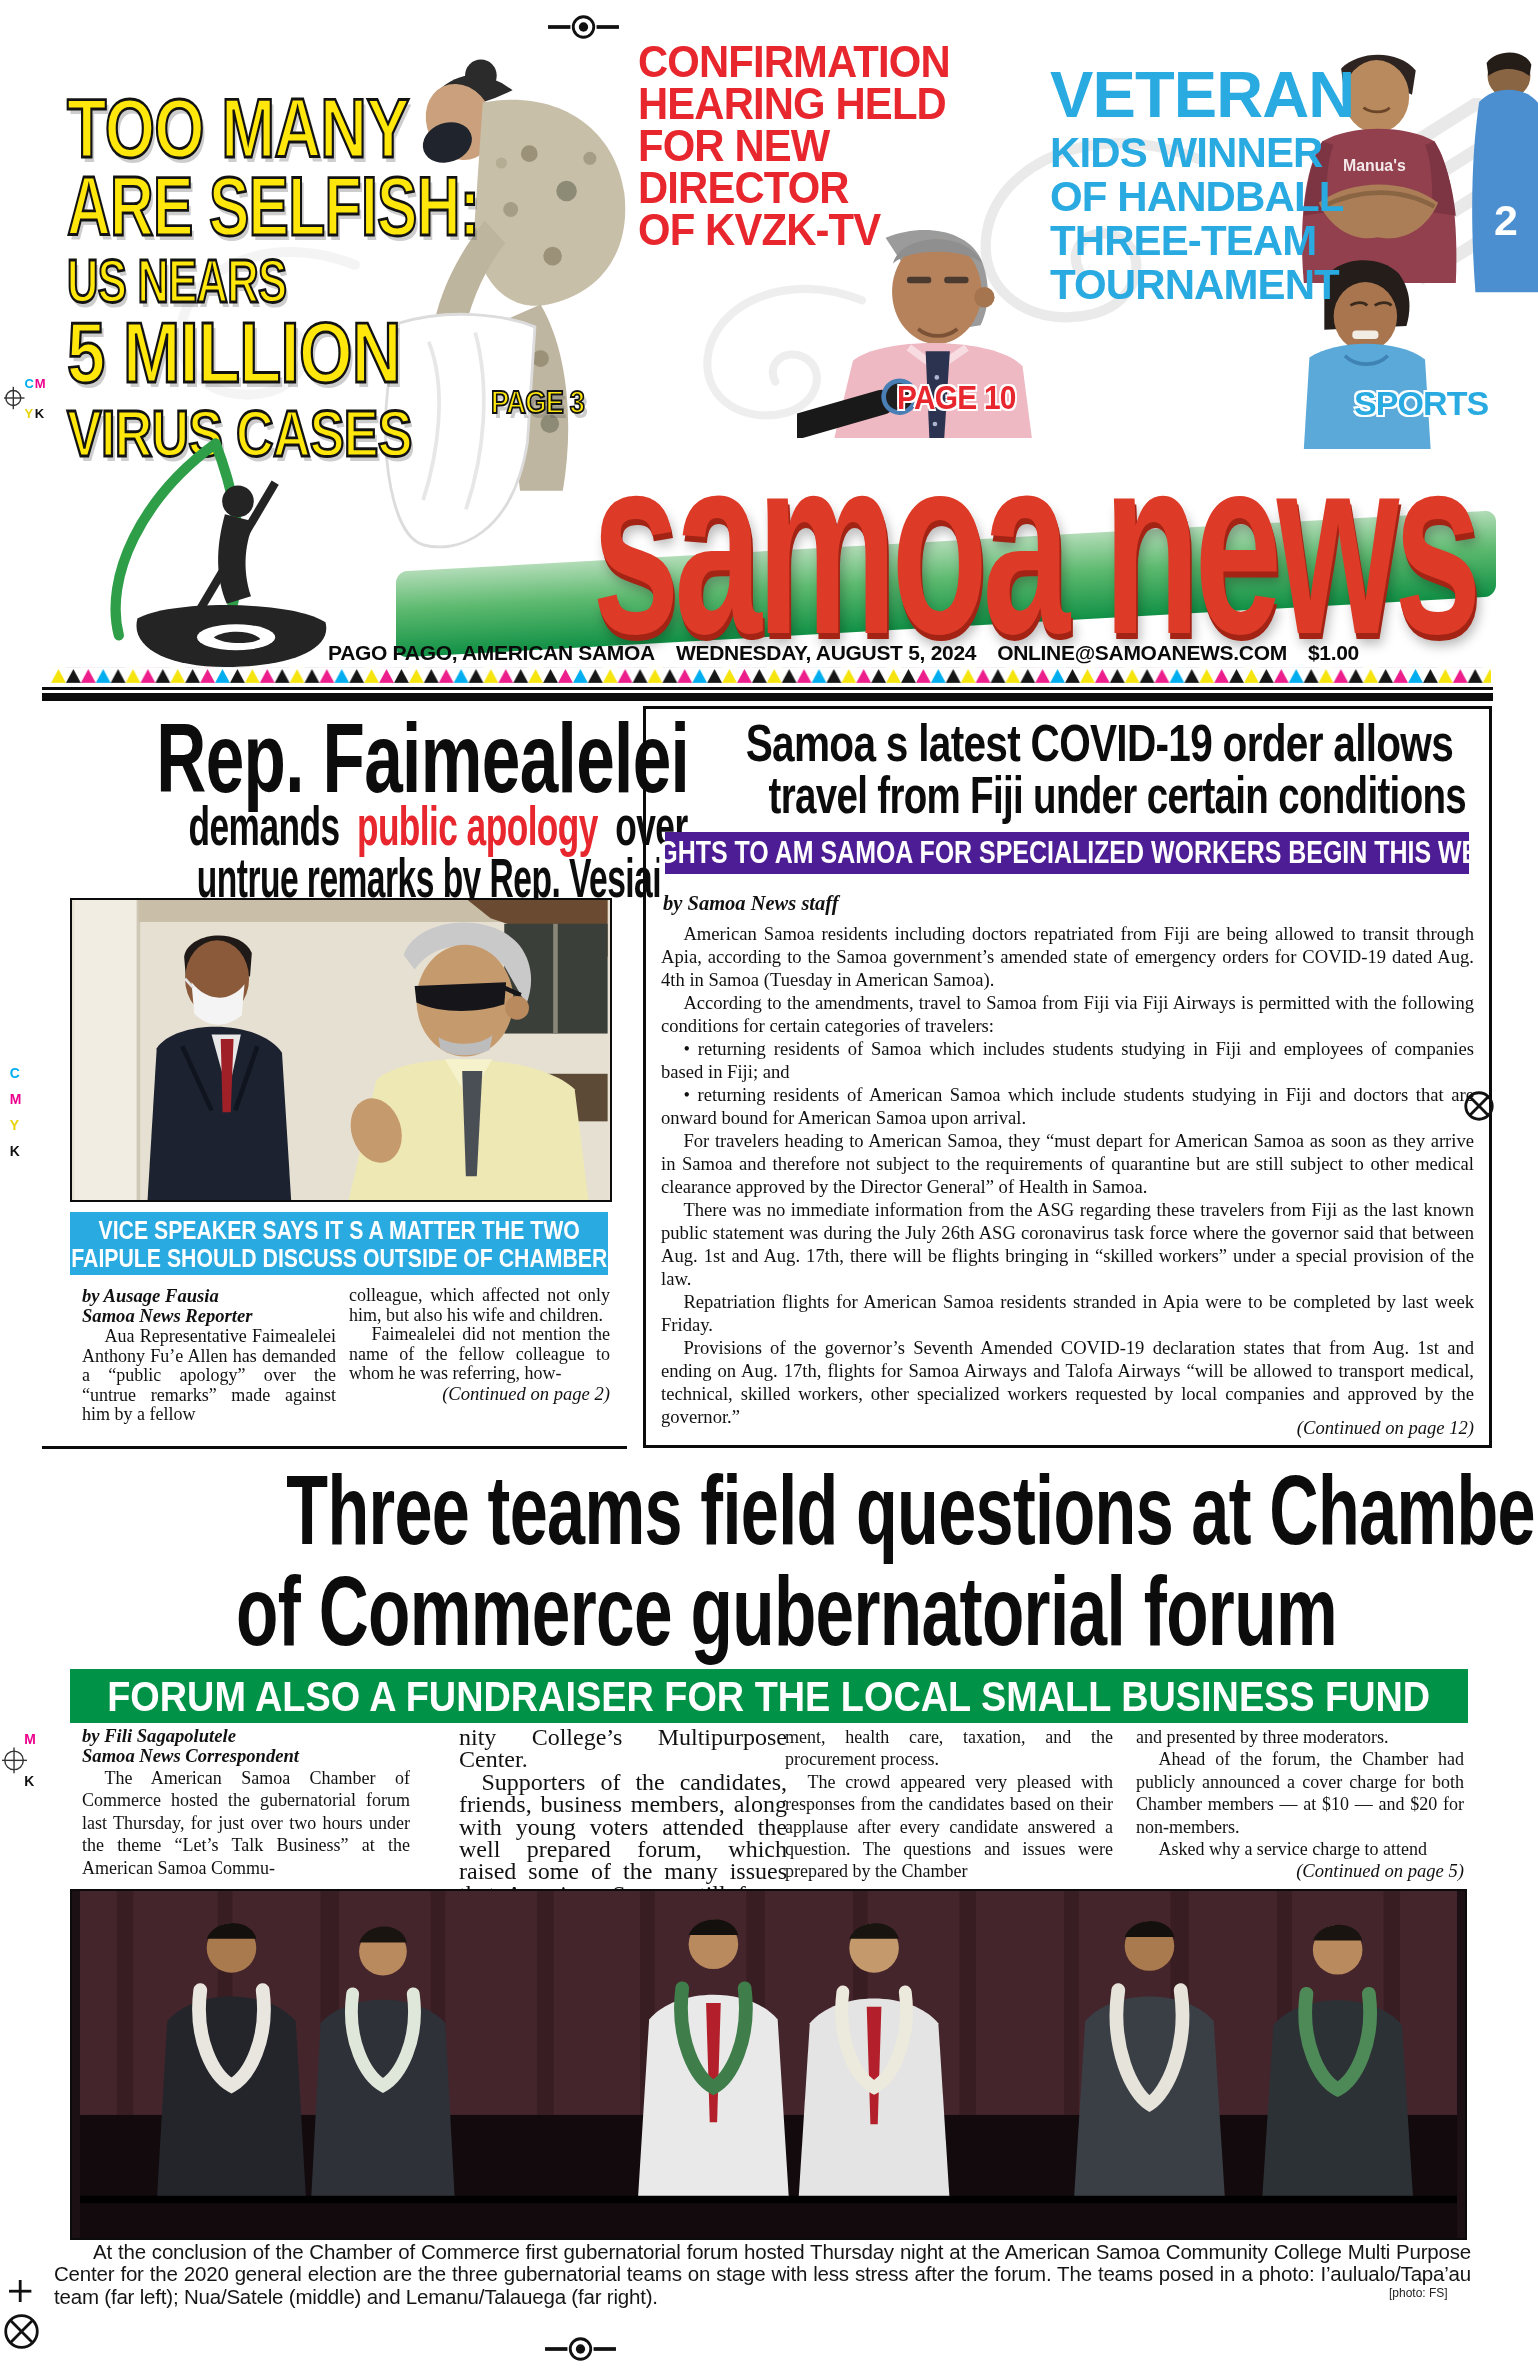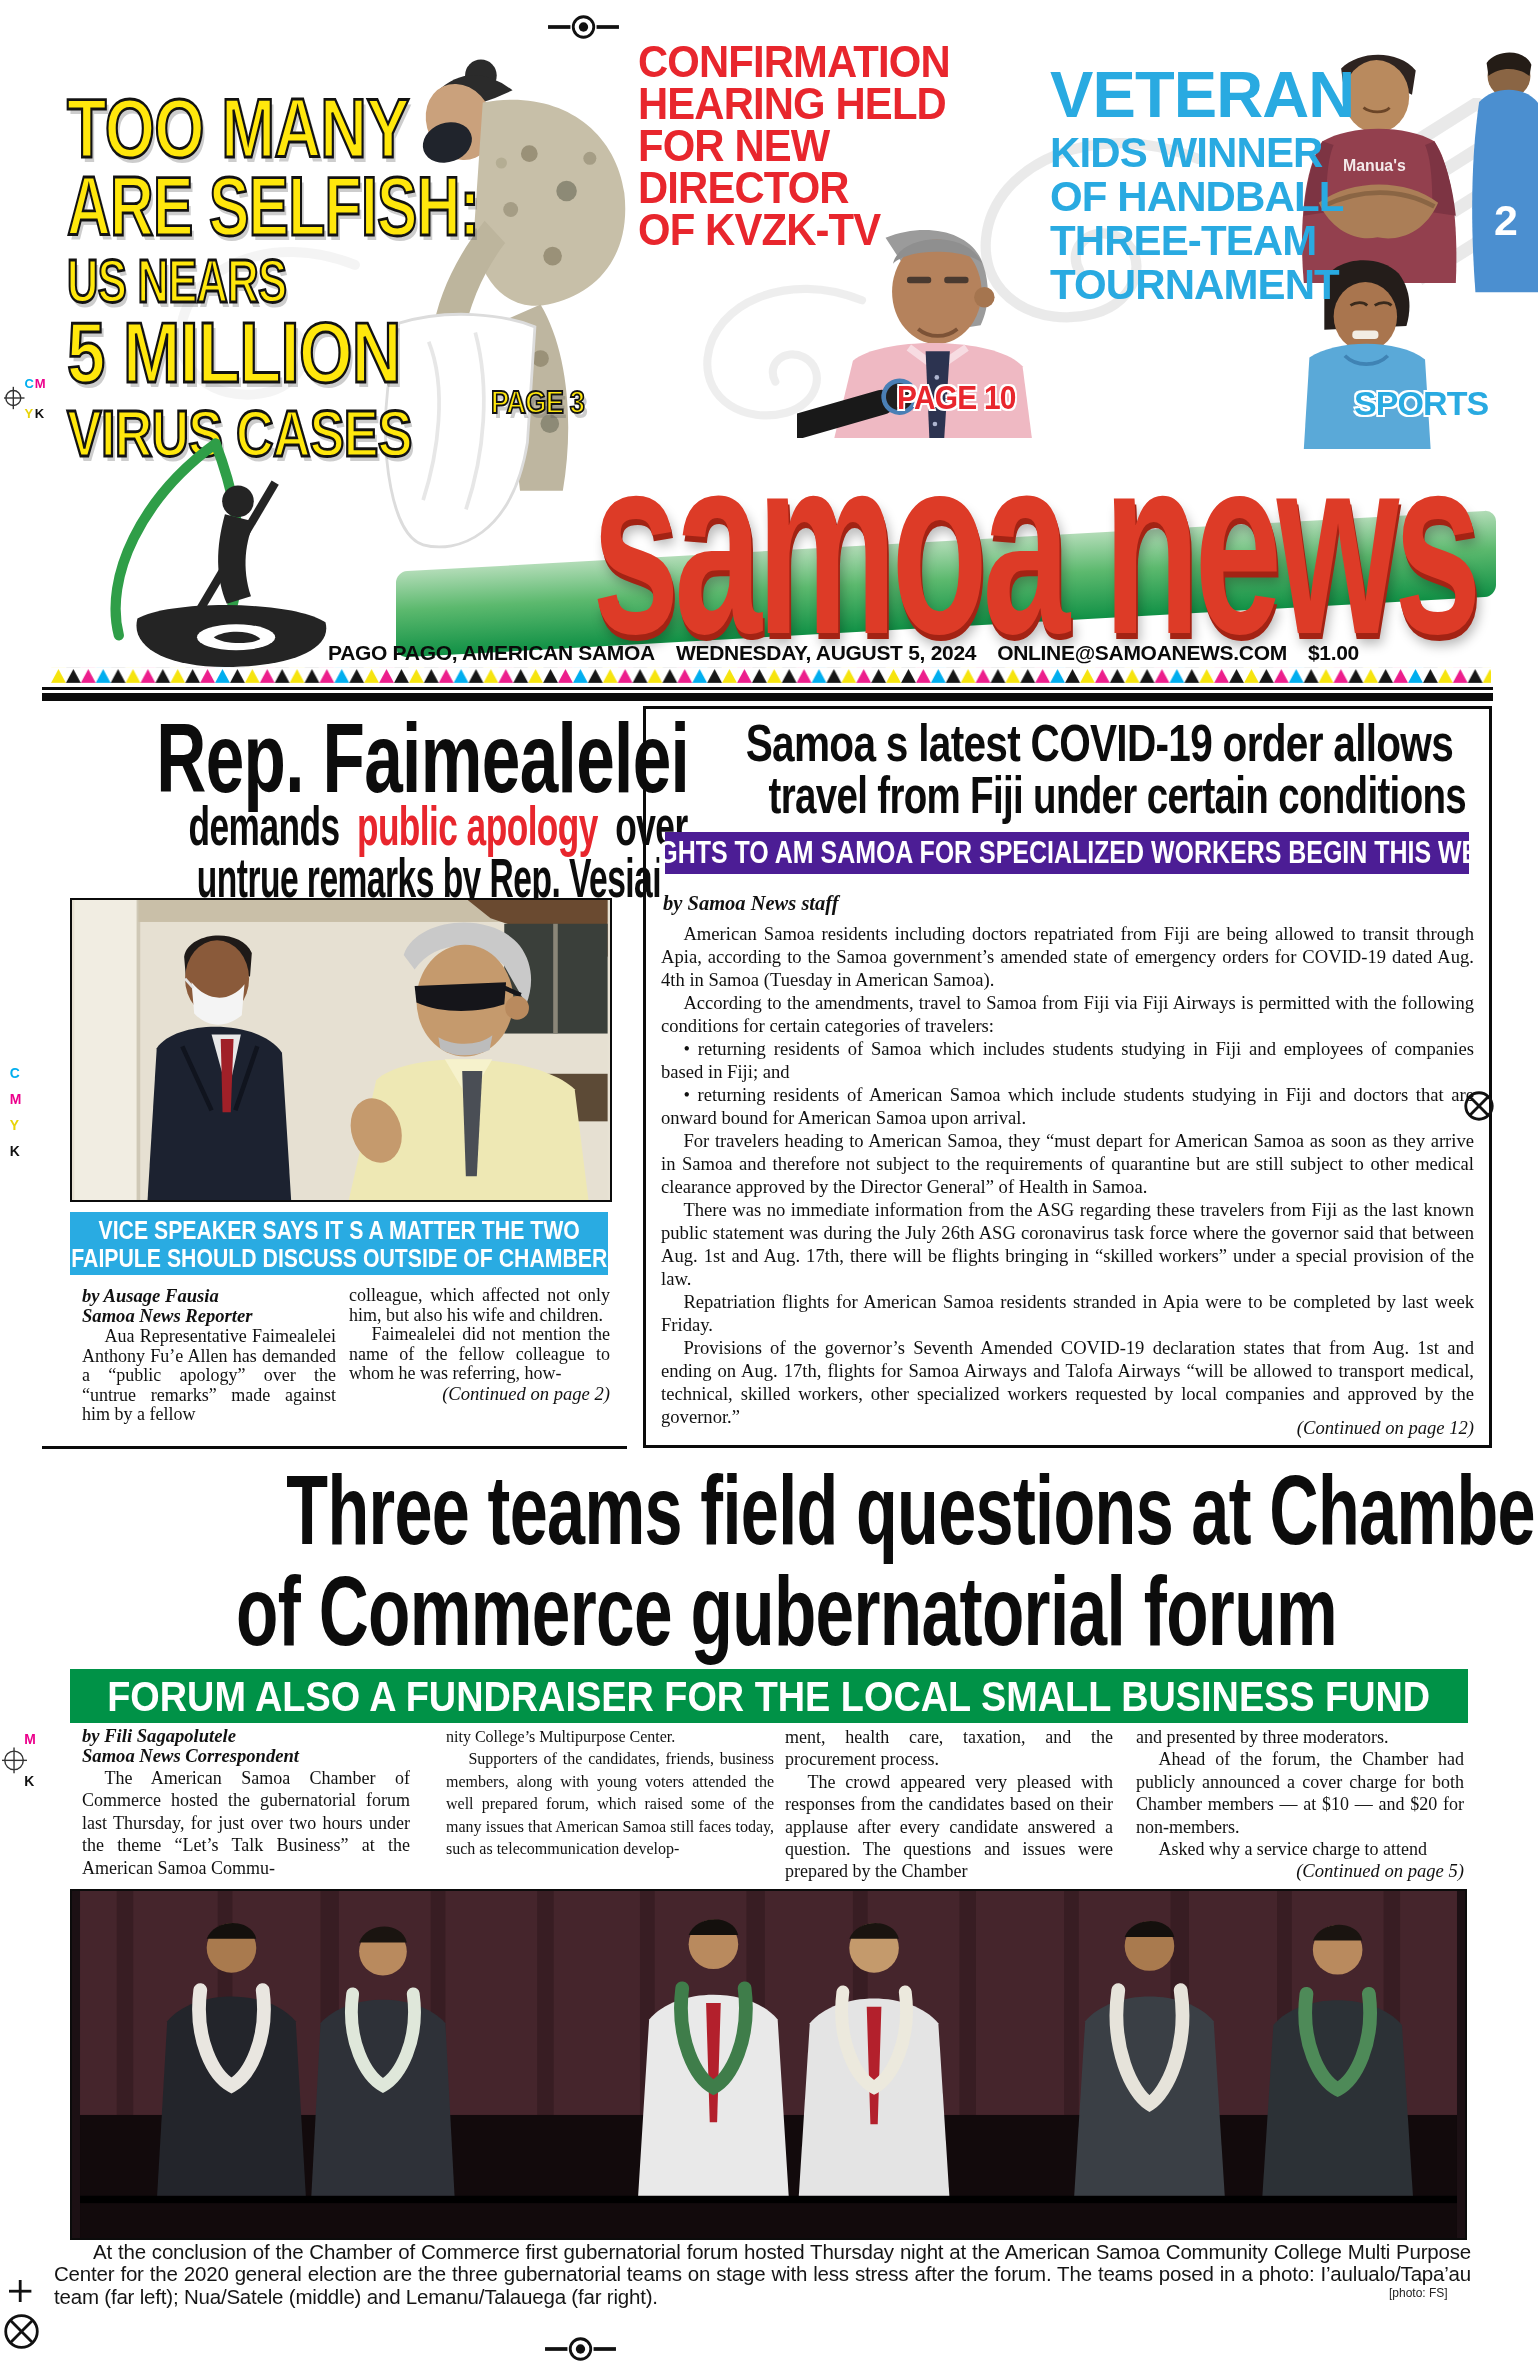--- a/index.html
+++ b/index.html
@@ -291,21 +291,21 @@
   </div>
   <div class="banner" style="left:70px;top:1669px;width:1398px;height:54px;background:#009247;font-size:43px">
     <div class="nw"><span class="sxc" style="transform:scaleX(.88)">FORUM ALSO A FUNDRAISER FOR THE LOCAL SMALL BUSINESS FUND</span></div>
   </div>
 
   <div class="bodycol" style="left:82px;top:1726px;width:328px;font-size:18px;line-height:22.4px">
     <div class="byline" style="font-size:18.6px">by Fili Sagapolutele</div>
     <div class="byline" style="font-size:18.6px">Samoa News Correspondent</div>
     <p>The American Samoa Chamber of Commerce hosted the gubernatorial forum last Thursday, for just over two hours under the theme “Let’s Talk Business” at the American Samoa Commu-</p>
   </div>
-  <div class="bodycol" style="left:446px;top:1726px;width:328px;font-size:16px;line-height:22.4px">
+  <div class="bodycol" style="left:459px;top:1726px;width:328px;font-size:24px;line-height:22.4px">
     <p class="noind">nity College’s Multipurpose Center.</p>
     <p>Supporters of the candidates, friends, business members, along with young voters attended the well prepared forum, which raised some of the many issues that American Samoa still faces today, such as telecommunication develop-</p>
   </div>
   <div class="bodycol" style="left:785px;top:1726px;width:328px;font-size:18px;line-height:22.4px">
     <p class="noind">ment, health care, taxation, and the procurement process.</p>
     <p>The crowd appeared very pleased with responses from the candidates based on their applause after every candidate answered a question. The questions and issues were prepared by the Chamber</p>
   </div>
   <div class="bodycol" style="left:1136px;top:1726px;width:328px;font-size:18px;line-height:22.4px">
     <p class="noind">and presented by three moderators.</p>
     <p>Ahead of the forum, the Chamber had publicly announced a cover charge for both Chamber members — at $10 — and $20 for non-members.</p>

